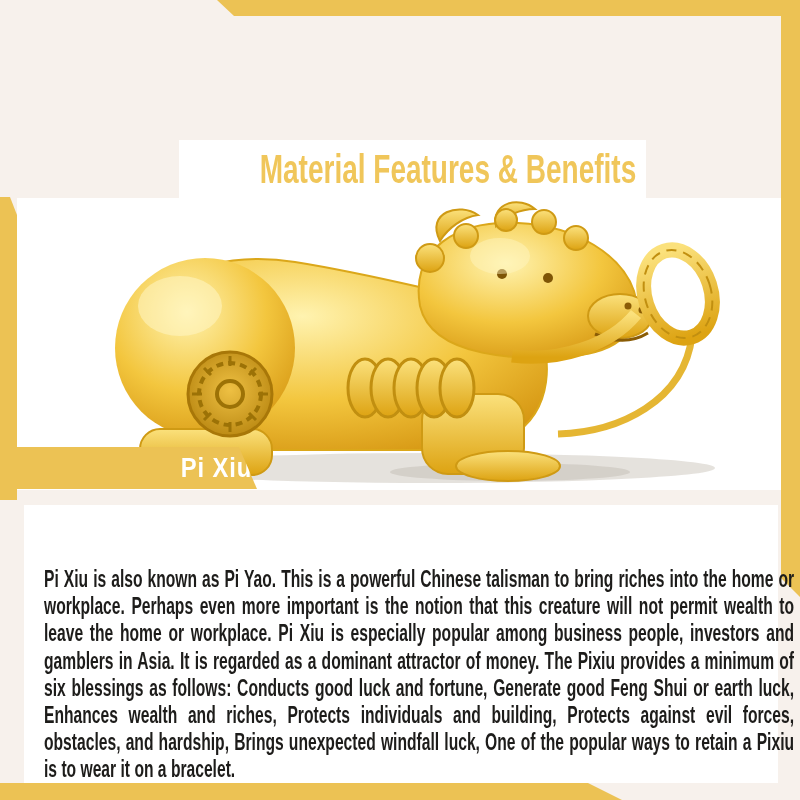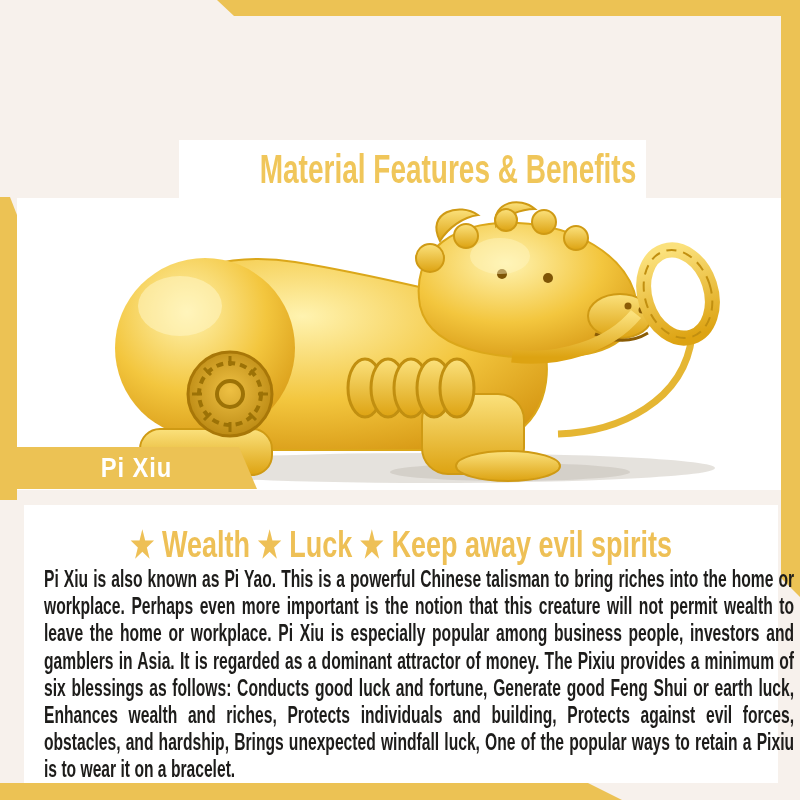--- a/index.html
+++ b/index.html
@@ -36,21 +36,21 @@
   }
   .header-box .t{
     display:inline-block;transform:scaleX(.70);transform-origin:50% 50%;
     font-weight:700;font-size:40px;color:#f0c65a;letter-spacing:0;
   }
   
   .product-box{position:absolute;left:17px;top:198px;width:764px;height:292px;background:#ffffff;}
   .pixiu-band{
     position:absolute;left:17px;top:447px;width:240px;height:42px;background:#ecc254;
     clip-path:polygon(0 0,222px 0,240px 42px,0 42px);
-    text-align:center;line-height:42px;z-index:3;
+    text-align:right;line-height:42px;z-index:3;
   }
   .pixiu-band .t{
     display:inline-block;transform:scaleX(.88);transform-origin:50% 50%;
     font-weight:700;font-size:27px;color:#ffffff;letter-spacing:1px;
   }
   .pendant{position:absolute;left:80px;top:196px;width:660px;height:300px;z-index:2;}
   .pendant svg{display:block;width:100%;height:100%;}
   
   .lower-box{position:absolute;left:24px;top:505px;width:754px;height:278px;background:#ffffff;}
   .benefits-heading{
@@ -163,21 +163,18 @@
 
       <g transform="translate(598,98) rotate(-18)">
         <ellipse rx="33" ry="45" fill="none" stroke="url(#gLin)" stroke-width="15"></ellipse>
         <ellipse rx="33" ry="45" fill="none" stroke="#c18f10" stroke-width="2" stroke-dasharray="10 7"></ellipse>
       </g>
     </svg>
   </div>
 
   <div class="lower-box"></div>
 
-  <div class="benefits-heading">
-    <span class="t">★  Wealth ★  Luck ★  Keep away evil spirits</span>
-  </div>
 
   <div class="para-wrap">
     <div class="para">Pi Xiu is also known as Pi Yao. This is a powerful Chinese talisman to bring riches into the home or workplace. Perhaps even more important is the notion that this creature will not permit wealth to leave the home or workplace. Pi Xiu is especially popular among business people, investors and gamblers in Asia. It is regarded as a dominant attractor of money. The Pixiu provides a minimum of six blessings as follows: Conducts good luck and fortune, Generate good Feng Shui or earth luck, Enhances wealth and riches, Protects individuals and building, Protects against evil forces, obstacles, and hardship, Brings unexpected windfall luck, One of the popular ways to retain a Pixiu is to wear it on a bracelet.</div>
   </div>
 
 </div>
 
 </body></html>

